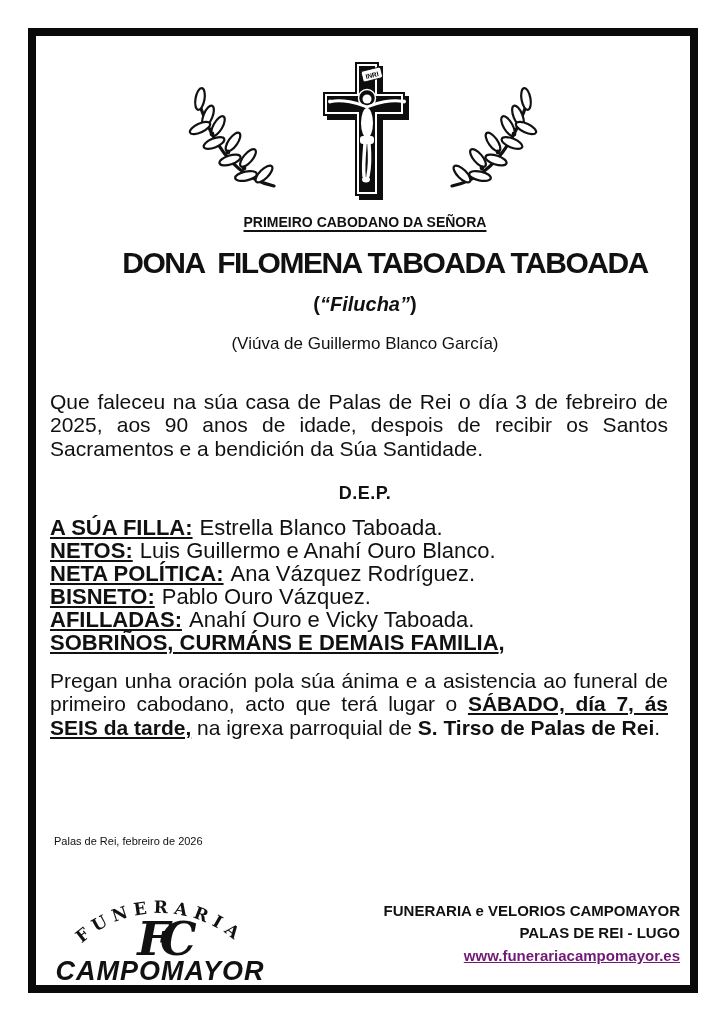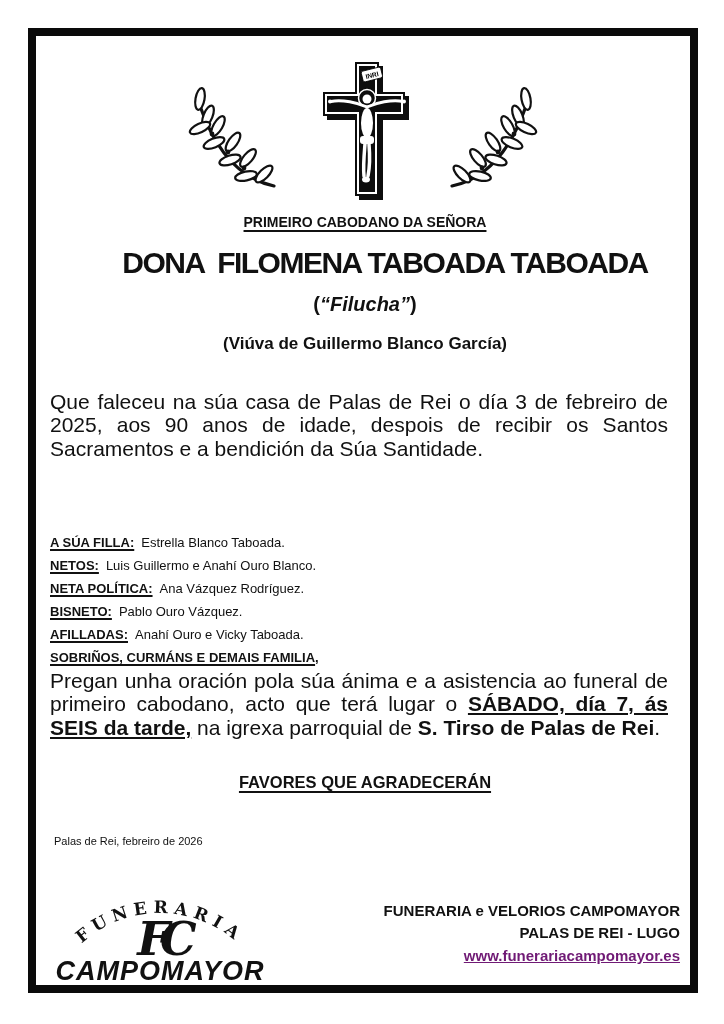--- a/index.html
+++ b/index.html
@@ -13,30 +13,30 @@
     border:8px solid #0a0a0a; box-sizing:border-box; pointer-events:none;
   }
   .abs { position:absolute; }
   .center { left:36px; right:30px; text-align:center; }
 
   .header { top:214px; font-size:14px; font-weight:bold;
     text-decoration:underline; text-decoration-thickness:2px; text-underline-offset:3px; }
   .name { top:246px; font-size:30px; font-weight:bold; letter-spacing:-1.5px; white-space:pre;margin-left:40px; }
   .nickname { top:293px; font-size:20px; font-weight:bold; }
   .nickname .it { font-style:italic; }
-  .widow { top:334px; font-size:17px; font-weight:bold; }
+  .widow { top:334px; font-size:17px; font-weight:normal; }
 
   .para { position:absolute; left:50px; width:618px; margin:0;
     font-size:21px; line-height:23.3px; text-align:justify; }
   .p1 { top:390px; }
   .p2 { top:669px; }
 
   .dep { top:483px; font-size:18px; font-weight:bold; letter-spacing:0.5px; }
 
-  .relatives { position:absolute; left:50px; top:531px; font-size:13px; line-height:23px; }
+  .relatives { position:absolute; left:50px; top:516px; font-size:22px; line-height:23px; }
   .bu { font-weight:bold; text-decoration:underline; text-decoration-thickness:1.8px; text-underline-offset:2px; }
   .b { font-weight:bold; }
   .rel-val { margin-left:7px; }
 
   .favors { top:773px; font-size:16.5px; font-weight:bold;
     text-decoration:underline; text-decoration-thickness:2px; text-underline-offset:3px; }
 
   .dateline { left:54px; top:835px; font-size:11px; }
 
   .logo-svg { position:absolute; left:50px; top:893px; width:220px; height:92px; }
@@ -112,33 +112,33 @@
     </g>
   </svg>
 
   <div class="abs center header">PRIMEIRO CABODANO DA SEÑORA</div>
   <div class="abs center name">DONA  FILOMENA TABOADA TABOADA</div>
   <div class="abs center nickname"><span>(</span><span class="it">“Filucha”</span><span>)</span></div>
   <div class="abs center widow">(Viúva de Guillermo Blanco García)</div>
 
   <p class="para p1">Que faleceu na súa casa de Palas de Rei o día 3 de febreiro de 2025, aos 90 anos de idade, despois de recibir os Santos Sacramentos e a bendición da Súa Santidade.</p>
 
+  <div class="abs center dep">D.E.P.</div>
 
   <div class="relatives">
     <div><span class="bu">A SÚA FILLA:</span><span class="rel-val">Estrella Blanco Taboada.</span></div>
     <div><span class="bu">NETOS:</span><span class="rel-val">Luis Guillermo e Anahí Ouro Blanco.</span></div>
     <div><span class="bu">NETA POLÍTICA:</span><span class="rel-val">Ana Vázquez Rodríguez.</span></div>
     <div><span class="bu">BISNETO:</span><span class="rel-val">Pablo Ouro Vázquez.</span></div>
     <div><span class="bu">AFILLADAS:</span><span class="rel-val">Anahí Ouro e Vicky Taboada.</span></div>
     <div><span class="bu">SOBRIÑOS, CURMÁNS E DEMAIS FAMILIA</span><span class="b">,</span></div>
   </div>
 
   <p class="para p2"><span>Pregan unha oración pola súa ánima e a asistencia ao funeral de primeiro cabodano, acto que terá lugar o </span><span class="bu">SÁBADO, día 7, ás SEIS da tarde,</span><span> na igrexa parroquial de </span><span class="b">S. Tirso de Palas de Rei</span><span>.</span></p>
 
-  <div class="abs center favors">FAVORES QUE AGRADECERÁN</div>
 
   <div class="abs dateline">Palas de Rei, febreiro de 2026</div>
 
   <svg class="logo-svg" viewBox="0 0 220 92">
     <path id="fc-arc" d="M18,66 A115,115 0 0 1 202,66" fill="none"></path>
     <text font-family="DejaVu Serif, serif" font-size="17" font-weight="bold" letter-spacing="6" fill="#111">
       <textPath href="#fc-arc" startOffset="50%" text-anchor="middle">FUNERARIA</textPath>
     </text>
     <text x="112" y="62" text-anchor="middle" font-family="DejaVu Serif, serif" font-style="italic" font-weight="bold" font-size="46" letter-spacing="-10" fill="#111">FC</text>
     <text x="110" y="87" text-anchor="middle" font-family="Liberation Sans, sans-serif" font-style="italic" font-weight="bold" font-size="27" letter-spacing="1" fill="#111">CAMPOMAYOR</text>

